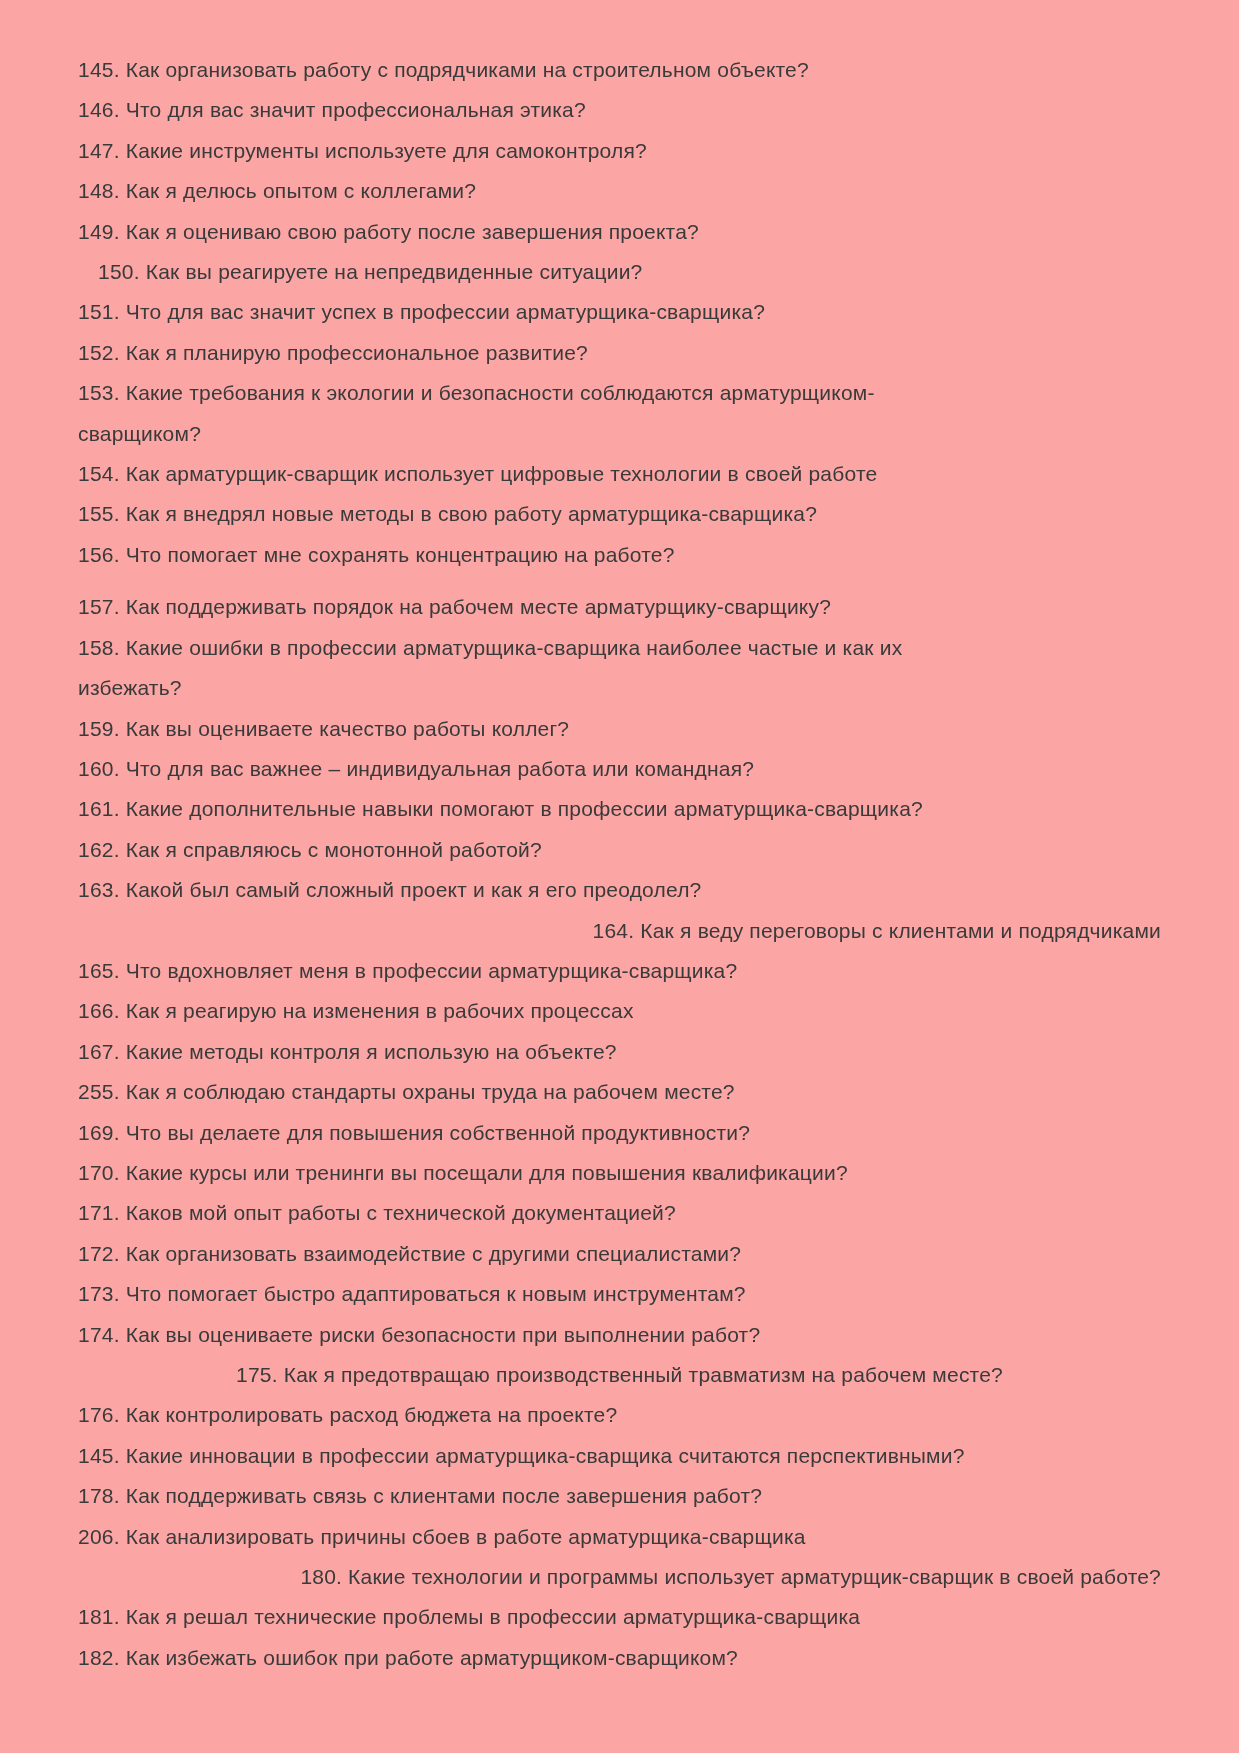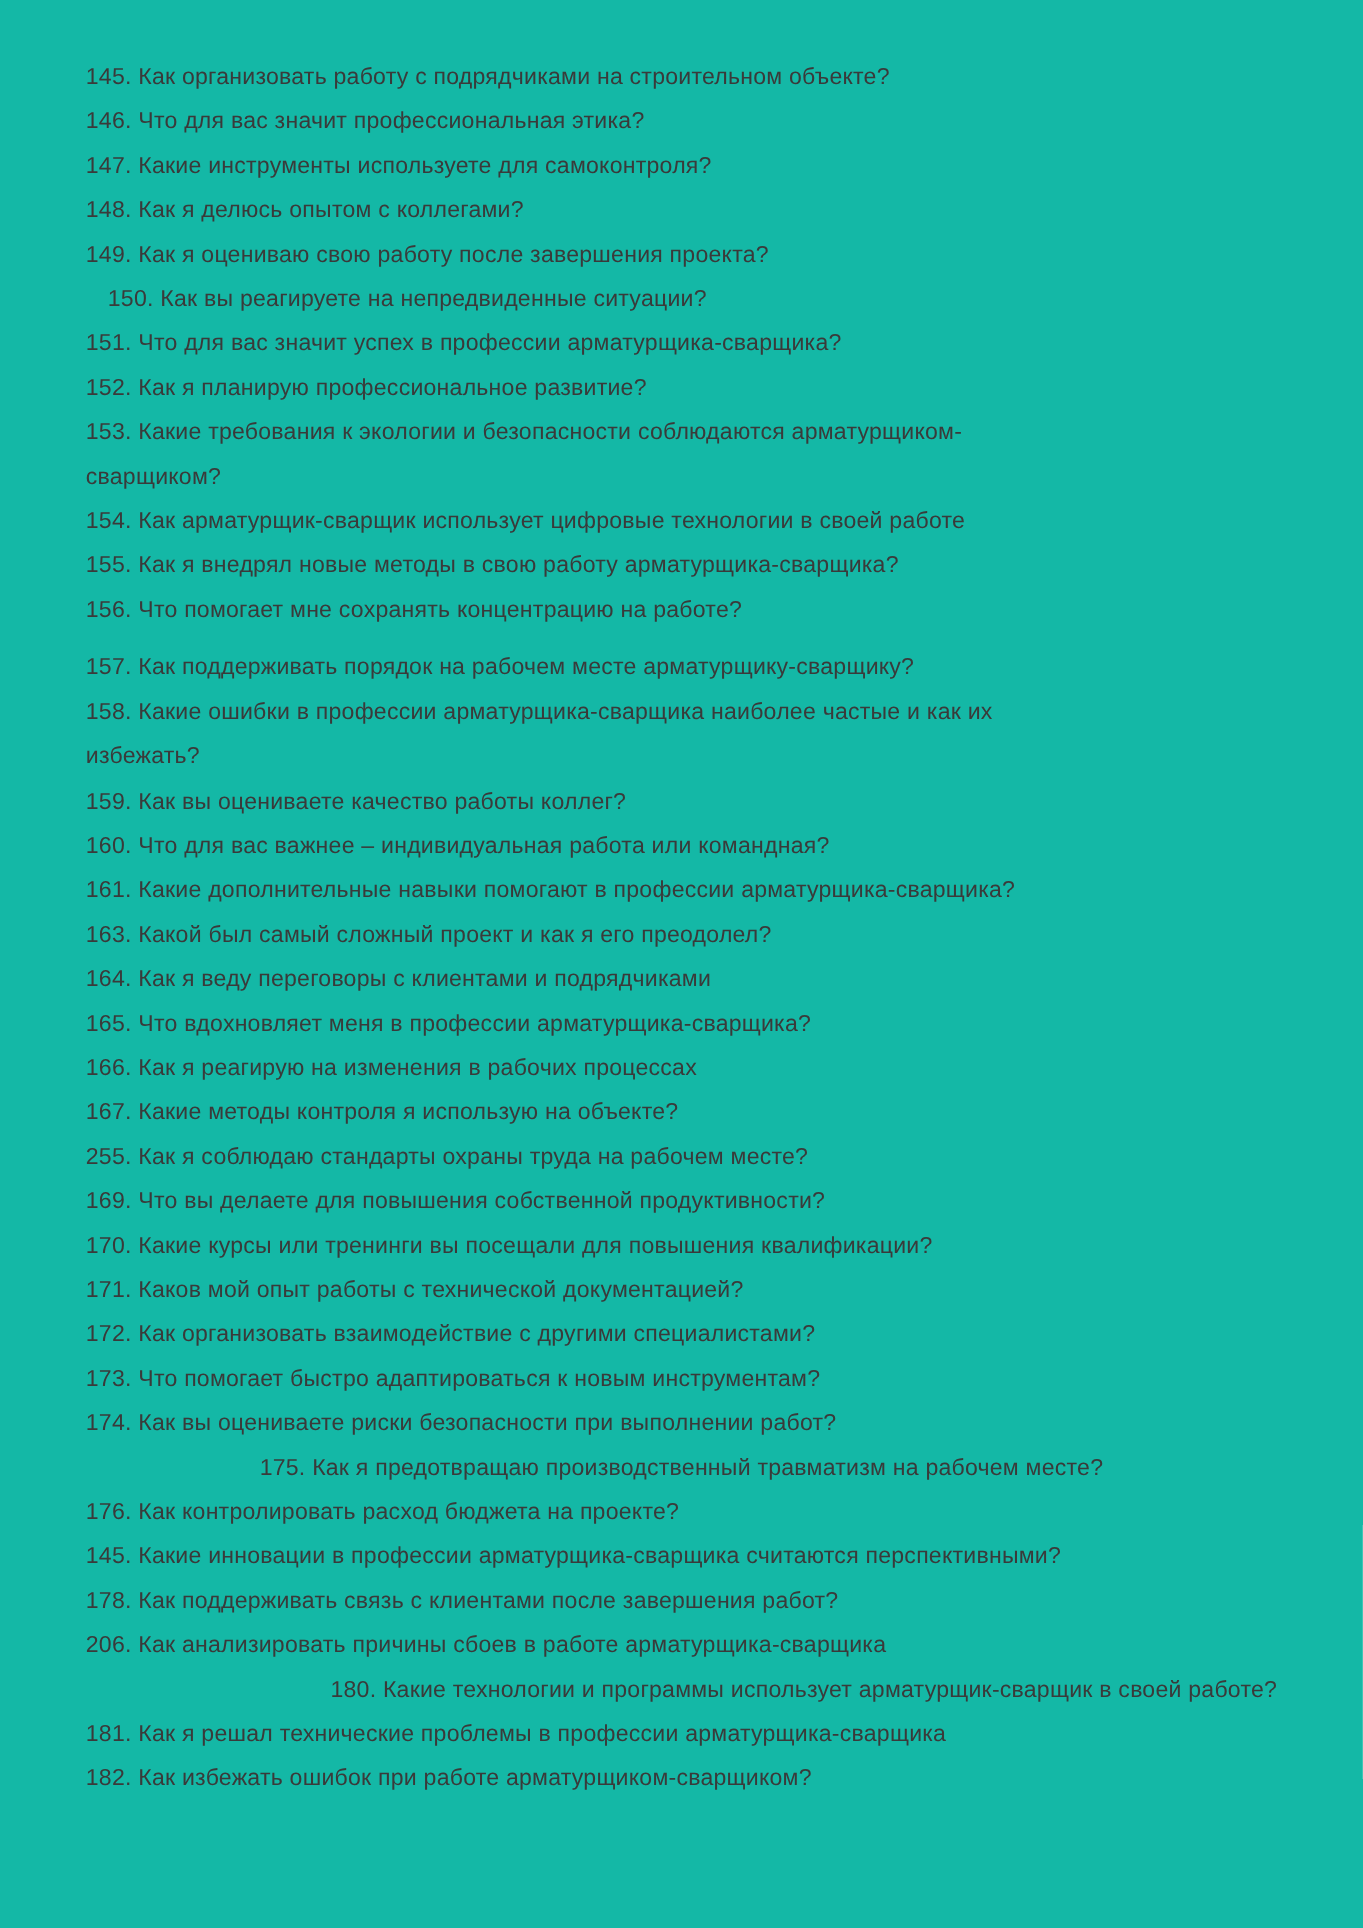--- a/index.html
+++ b/index.html
@@ -5,21 +5,21 @@
   html, body {
     margin: 0;
     padding: 0;
     background: #ffffff;
   }
   .page {
     position: relative;
     box-sizing: border-box;
     width: 1239px;
     height: 1753px;
-    background: #14b8a6;
+    background: #fca5a5;
     padding: 50px 78px 0 78px;
     overflow: hidden;
   }
   .question-list {
     width: 1083px;
   }
   .item {
     margin: 0;
     padding: 0;
   }
@@ -84,24 +84,27 @@
       <div class="item">
         <div class="line" style="color: rgb(58, 58, 58);">159. Как вы оцениваете качество работы коллег?</div>
       </div>
       <div class="item">
         <div class="line" style="color: rgb(58, 58, 58);">160. Что для вас важнее – индивидуальная работа или командная?</div>
       </div>
       <div class="item">
         <div class="line" style="color: rgb(58, 58, 58);">161. Какие дополнительные навыки помогают в профессии арматурщика-сварщика?</div>
       </div>
       <div class="item">
+        <div class="line" style="color: rgb(58, 58, 58);">162. Как я справляюсь с монотонной работой?</div>
+      </div>
+      <div class="item">
         <div class="line" style="color: rgb(58, 58, 58);">163. Какой был самый сложный проект и как я его преодолел?</div>
       </div>
       <div class="item">
-        <div class="line" style="color: rgb(58, 58, 58);">164. Как я веду переговоры с клиентами и подрядчиками</div>
+        <div class="line" style="color: rgb(58, 58, 58); text-align: right;">164. Как я веду переговоры с клиентами и подрядчиками</div>
       </div>
       <div class="item">
         <div class="line" style="color: rgb(58, 58, 58);">165. Что вдохновляет меня в профессии арматурщика-сварщика?</div>
       </div>
       <div class="item">
         <div class="line" style="color: rgb(58, 58, 58);">166. Как я реагирую на изменения в рабочих процессах</div>
       </div>
       <div class="item">
         <div class="line" style="color: rgb(58, 58, 58);">167. Какие методы контроля я использую на объекте?</div>
       </div>

